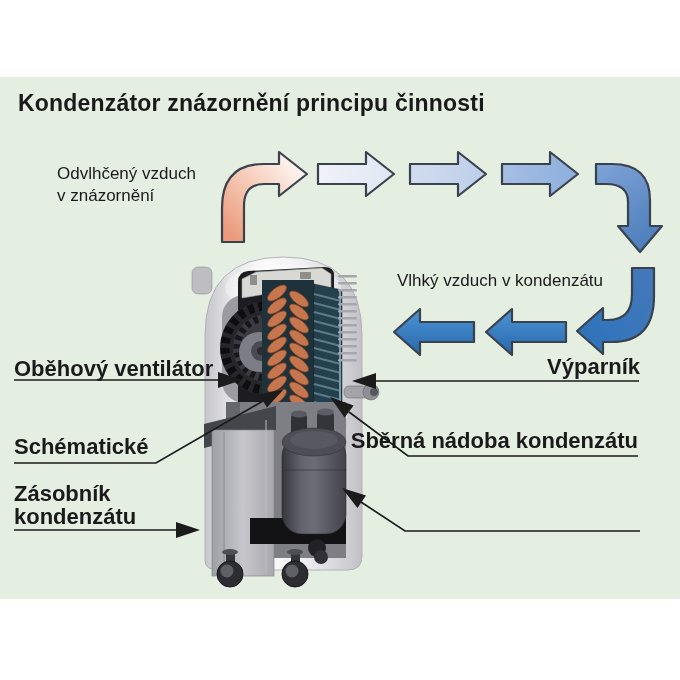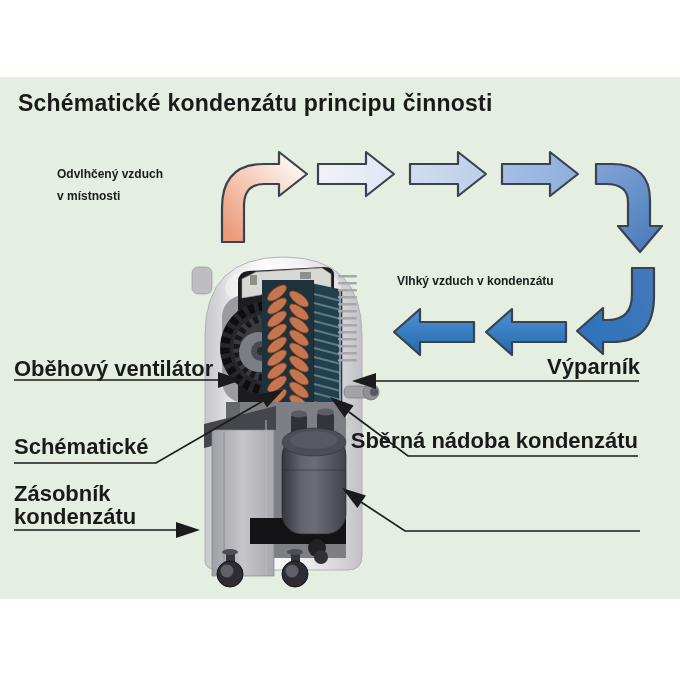--- a/index.html
+++ b/index.html
@@ -5,21 +5,21 @@
   html,body{margin:0;padding:0;background:#ffffff;}
   #stage{
     position:relative;width:680px;height:680px;overflow:hidden;
     background:#ffffff;
     font-family:"Liberation Sans","DejaVu Sans",sans-serif;
     color:#1a1a1a;
   }
   #gfx{position:absolute;left:0;top:0;width:680px;height:680px;}
   .lbl{position:absolute;color:#1a1a1a;white-space:nowrap;}
   .title{left:18px;top:90px;font-size:23px;font-weight:bold;letter-spacing:.2px;}
-  .reg{font-size:12px;font-weight:bold;line-height:22px;}
+  .reg{font-size:17px;font-weight:normal;line-height:22px;}
   .bold{font-size:22px;font-weight:bold;line-height:23px;}
   .dry{left:57px;top:163px;}
   .humid{left:397px;top:270px;}
   .fanlbl{left:14px;top:357px;}
   .evaplbl{right:40px;top:355px;text-align:center;}
   .condlbl{left:14px;top:435px;}
   .traylbl{right:42px;top:429px;text-align:right;}
   .tanklbl{left:14px;top:482px;}
   .complbl{right:40px;top:504px;text-align:right;}
 </style>
@@ -222,25 +222,25 @@
     <path d="M318,164 H366 V152 L394,174 L366,196 V184 H318 Z" fill="url(#gradA)"></path>
     <path d="M410,164 H458 V152 L486,174 L458,196 V184 H410 Z" fill="url(#gradB)"></path>
     <path d="M502,164 H550 V152 L578,174 L550,196 V184 H502 Z" fill="url(#gradC)"></path>
     <path d="M596,164 H612 Q650,164 650,200 V226 H662 L640,252 L618,226 H628 V202 Q628,184 606,184 H596 Z" fill="url(#gradCurve1)"></path>
     <path d="M632,268 V294 Q632,320 608,320 H603 V308 L577,331 L603,354 V342 H612 Q654,342 654,296 V268 Z" fill="url(#gradCurve2)"></path>
     <path d="M566,322 H512 V309 L486,332 L512,355 V342 H566 Z" fill="url(#gradLeft)"></path>
     <path d="M474,322 H420 V309 L394,332 L420,355 V342 H474 Z" fill="url(#gradLeft)"></path>
   </g>
 </svg>
 
-  <div class="lbl title">Schématické kondenzátu principu činnosti</div>
+  <div class="lbl title">Kondenzátor znázornění principu činnosti</div>
 
   <div class="lbl reg dry">
     <div>Odvlhčený vzduch</div>
-    <div>v místnosti</div>
+    <div>v znázornění</div>
   </div>
 
   <div class="lbl reg humid">Vlhký vzduch v kondenzátu</div>
 
   <div class="lbl bold fanlbl">Oběhový ventilátor</div>
   <div class="lbl bold evaplbl">Výparník</div>
   <div class="lbl bold condlbl">Schématické</div>
   <div class="lbl bold traylbl">Sběrná nádoba kondenzátu</div>
 
   <div class="lbl bold tanklbl">

